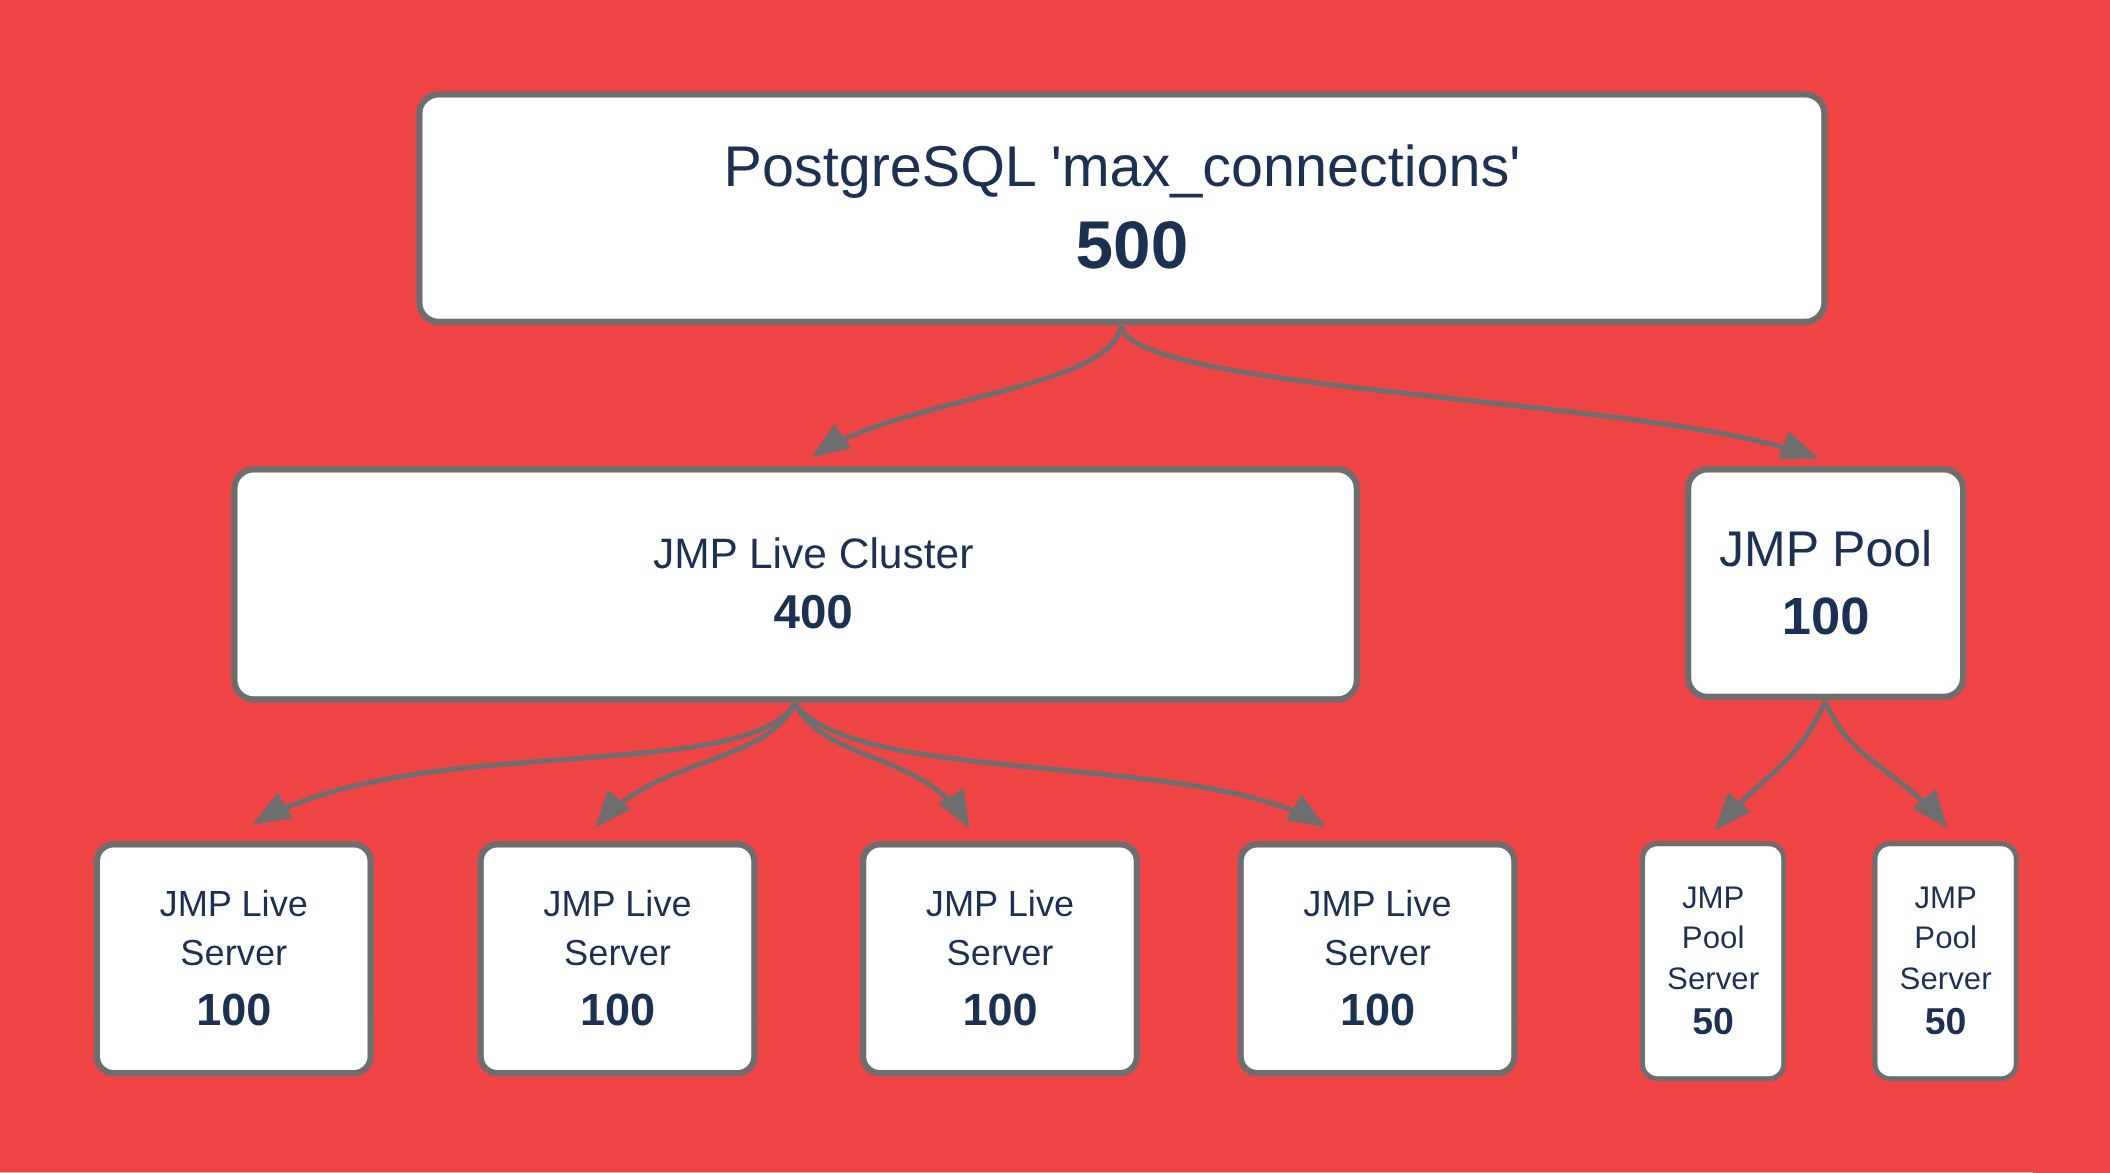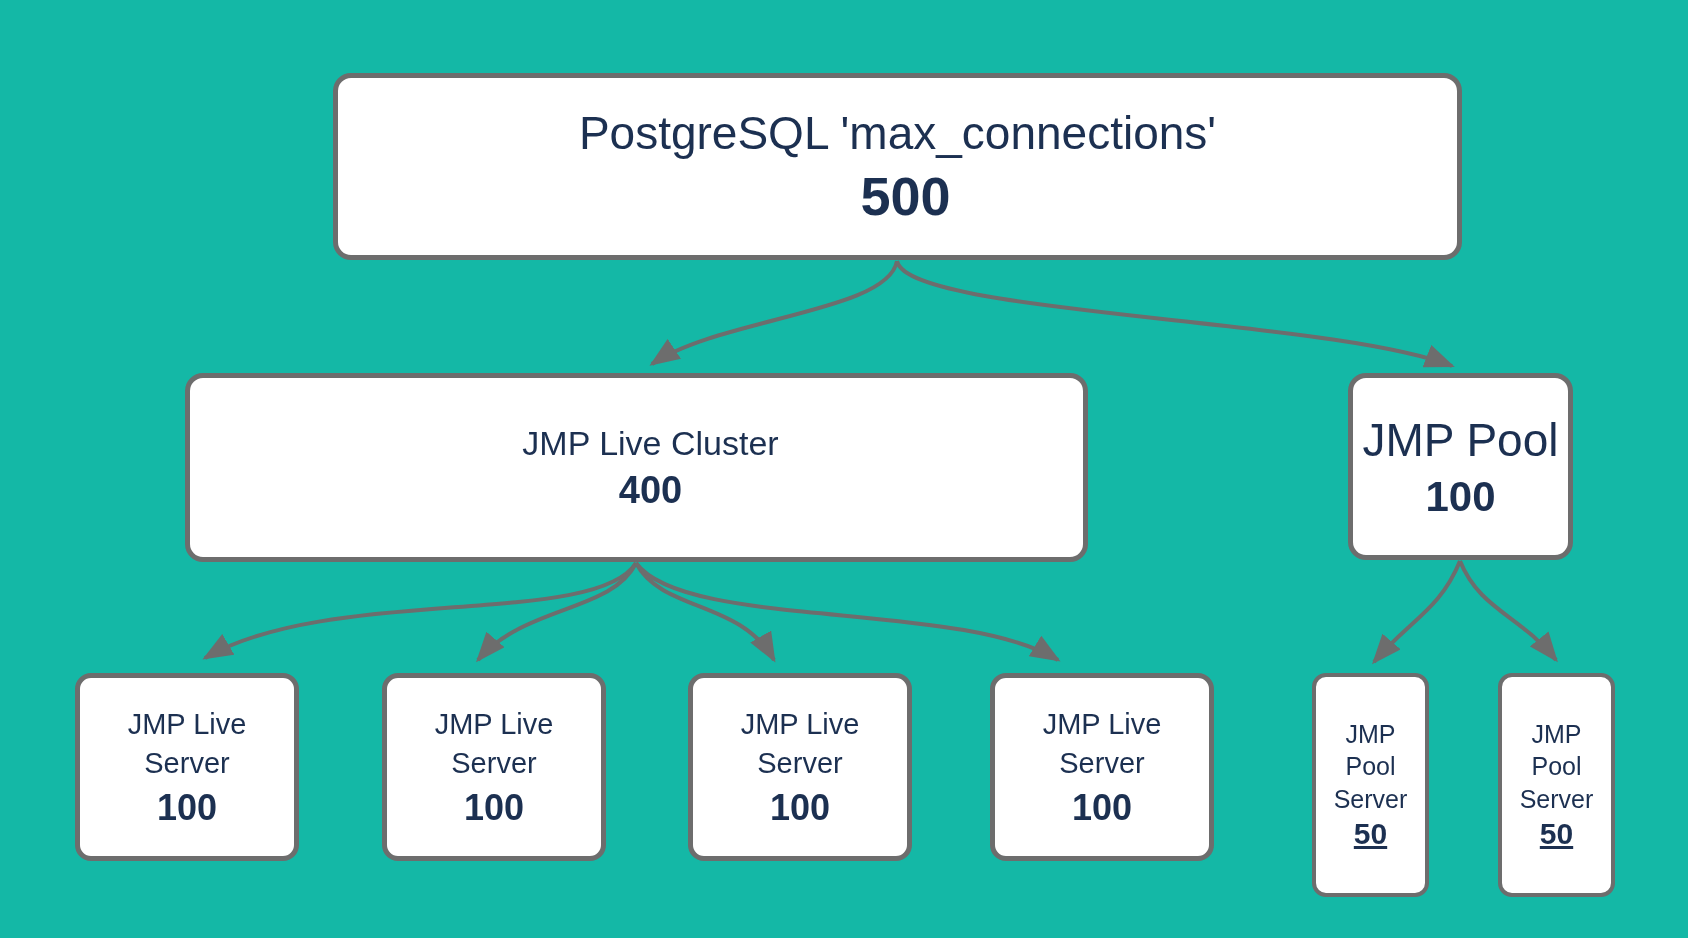--- a/index.html
+++ b/index.html
@@ -5,21 +5,21 @@
   html, body {
     margin: 0;
     padding: 0;
     background: #ffffff;
     font-family: "Liberation Sans", sans-serif;
   }
   .canvas {
     position: relative;
     width: 1688px;
     height: 938px;
-    background: #14b8a6;
+    background: #ef4444;
     overflow: hidden;
   }
   svg.edges {
     position: absolute;
     left: 0; top: 0;
     width: 1688px; height: 938px;
     pointer-events: none;
   }
   .node {
     position: absolute;
@@ -39,34 +39,34 @@
 
   .node-root    { left: 333px;  top: 73px;  width: 1129px; height: 187px; }
   .node-root .label { font-size: 46px; line-height: 1.2; }
   .node-root .value { font-size: 54px; line-height: 1.15; margin-top: 4px; margin-left: 16px; }
 
   .node-cluster { left: 185px;  top: 373px; width: 903px;  height: 189px; padding-left: 28px; }
   .node-cluster .label { font-size: 34px; line-height: 1.25; }
   .node-cluster .value { font-size: 38px; line-height: 1.15; margin-top: 4px; }
 
   .node-pool    { left: 1348px; top: 373px; width: 225px;  height: 187px; }
-  .node-pool .label { font-size: 46px; line-height: 1.25; }
+  .node-pool .label { font-size: 40px; line-height: 1.25; }
   .node-pool .value { font-size: 42px; line-height: 1.15; margin-top: 4px; }
 
   .node-server { top: 673px; width: 224px; height: 188px; border-radius: 16px; }
   .node-server .label { font-size: 29px; line-height: 1.35; padding: 0 12px; }
   .node-server .value { font-size: 36px; line-height: 1.2; margin-top: 2px; }
   .node-server-1 { left: 75px;  }
   .node-server-2 { left: 382px; }
   .node-server-3 { left: 688px; }
   .node-server-4 { left: 990px; }
 
-  .node-pserver { top: 673px; width: 117px; height: 224px; border-radius: 14px; border-width: 4px; }
+  .node-pserver { top: 673px; width: 117px; height: 192px; border-radius: 14px; border-width: 4px; }
   .node-pserver .label { font-size: 25px; line-height: 1.3; padding: 0 6px; }
-  .node-pserver .value { font-size: 30px; line-height: 1.2; margin-top: 1px; text-decoration: underline; }
+  .node-pserver .value { font-size: 30px; line-height: 1.2; margin-top: 1px; }
   .node-pserver-1 { left: 1312px; }
   .node-pserver-2 { left: 1498px; }
 </style>
 </head>
 <body>
 
 <div class="canvas">
 
   <svg class="edges" viewBox="0 0 1688 938" xmlns="http://www.w3.org/2000/svg">
     <defs>

